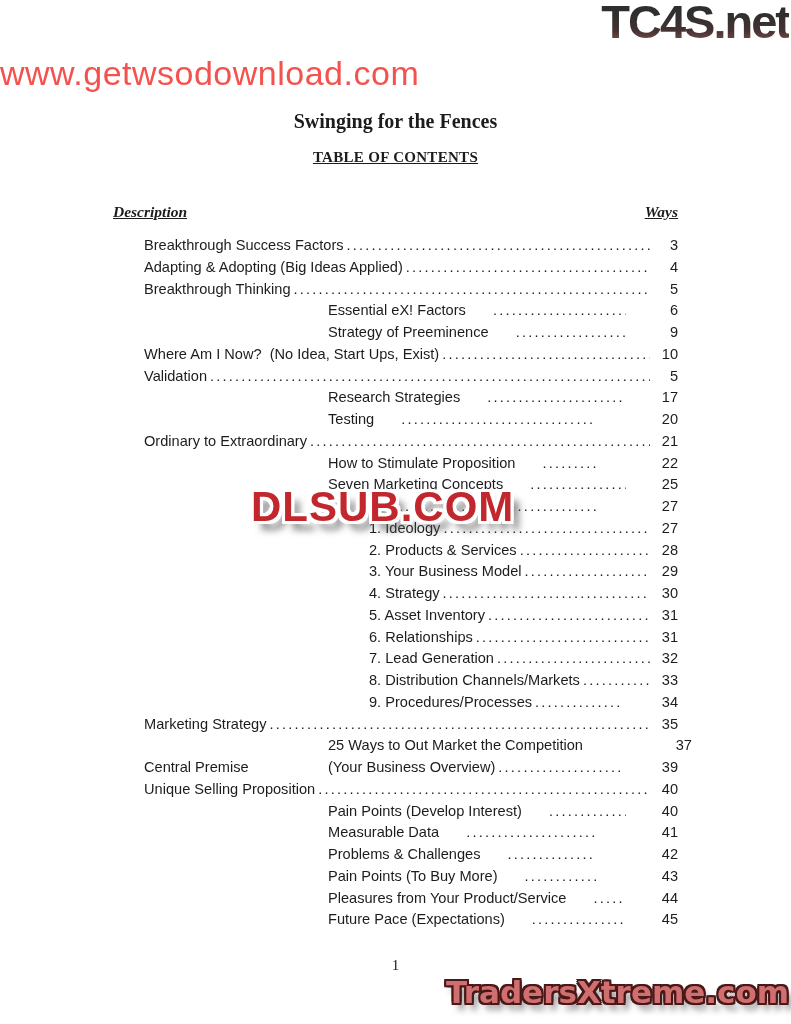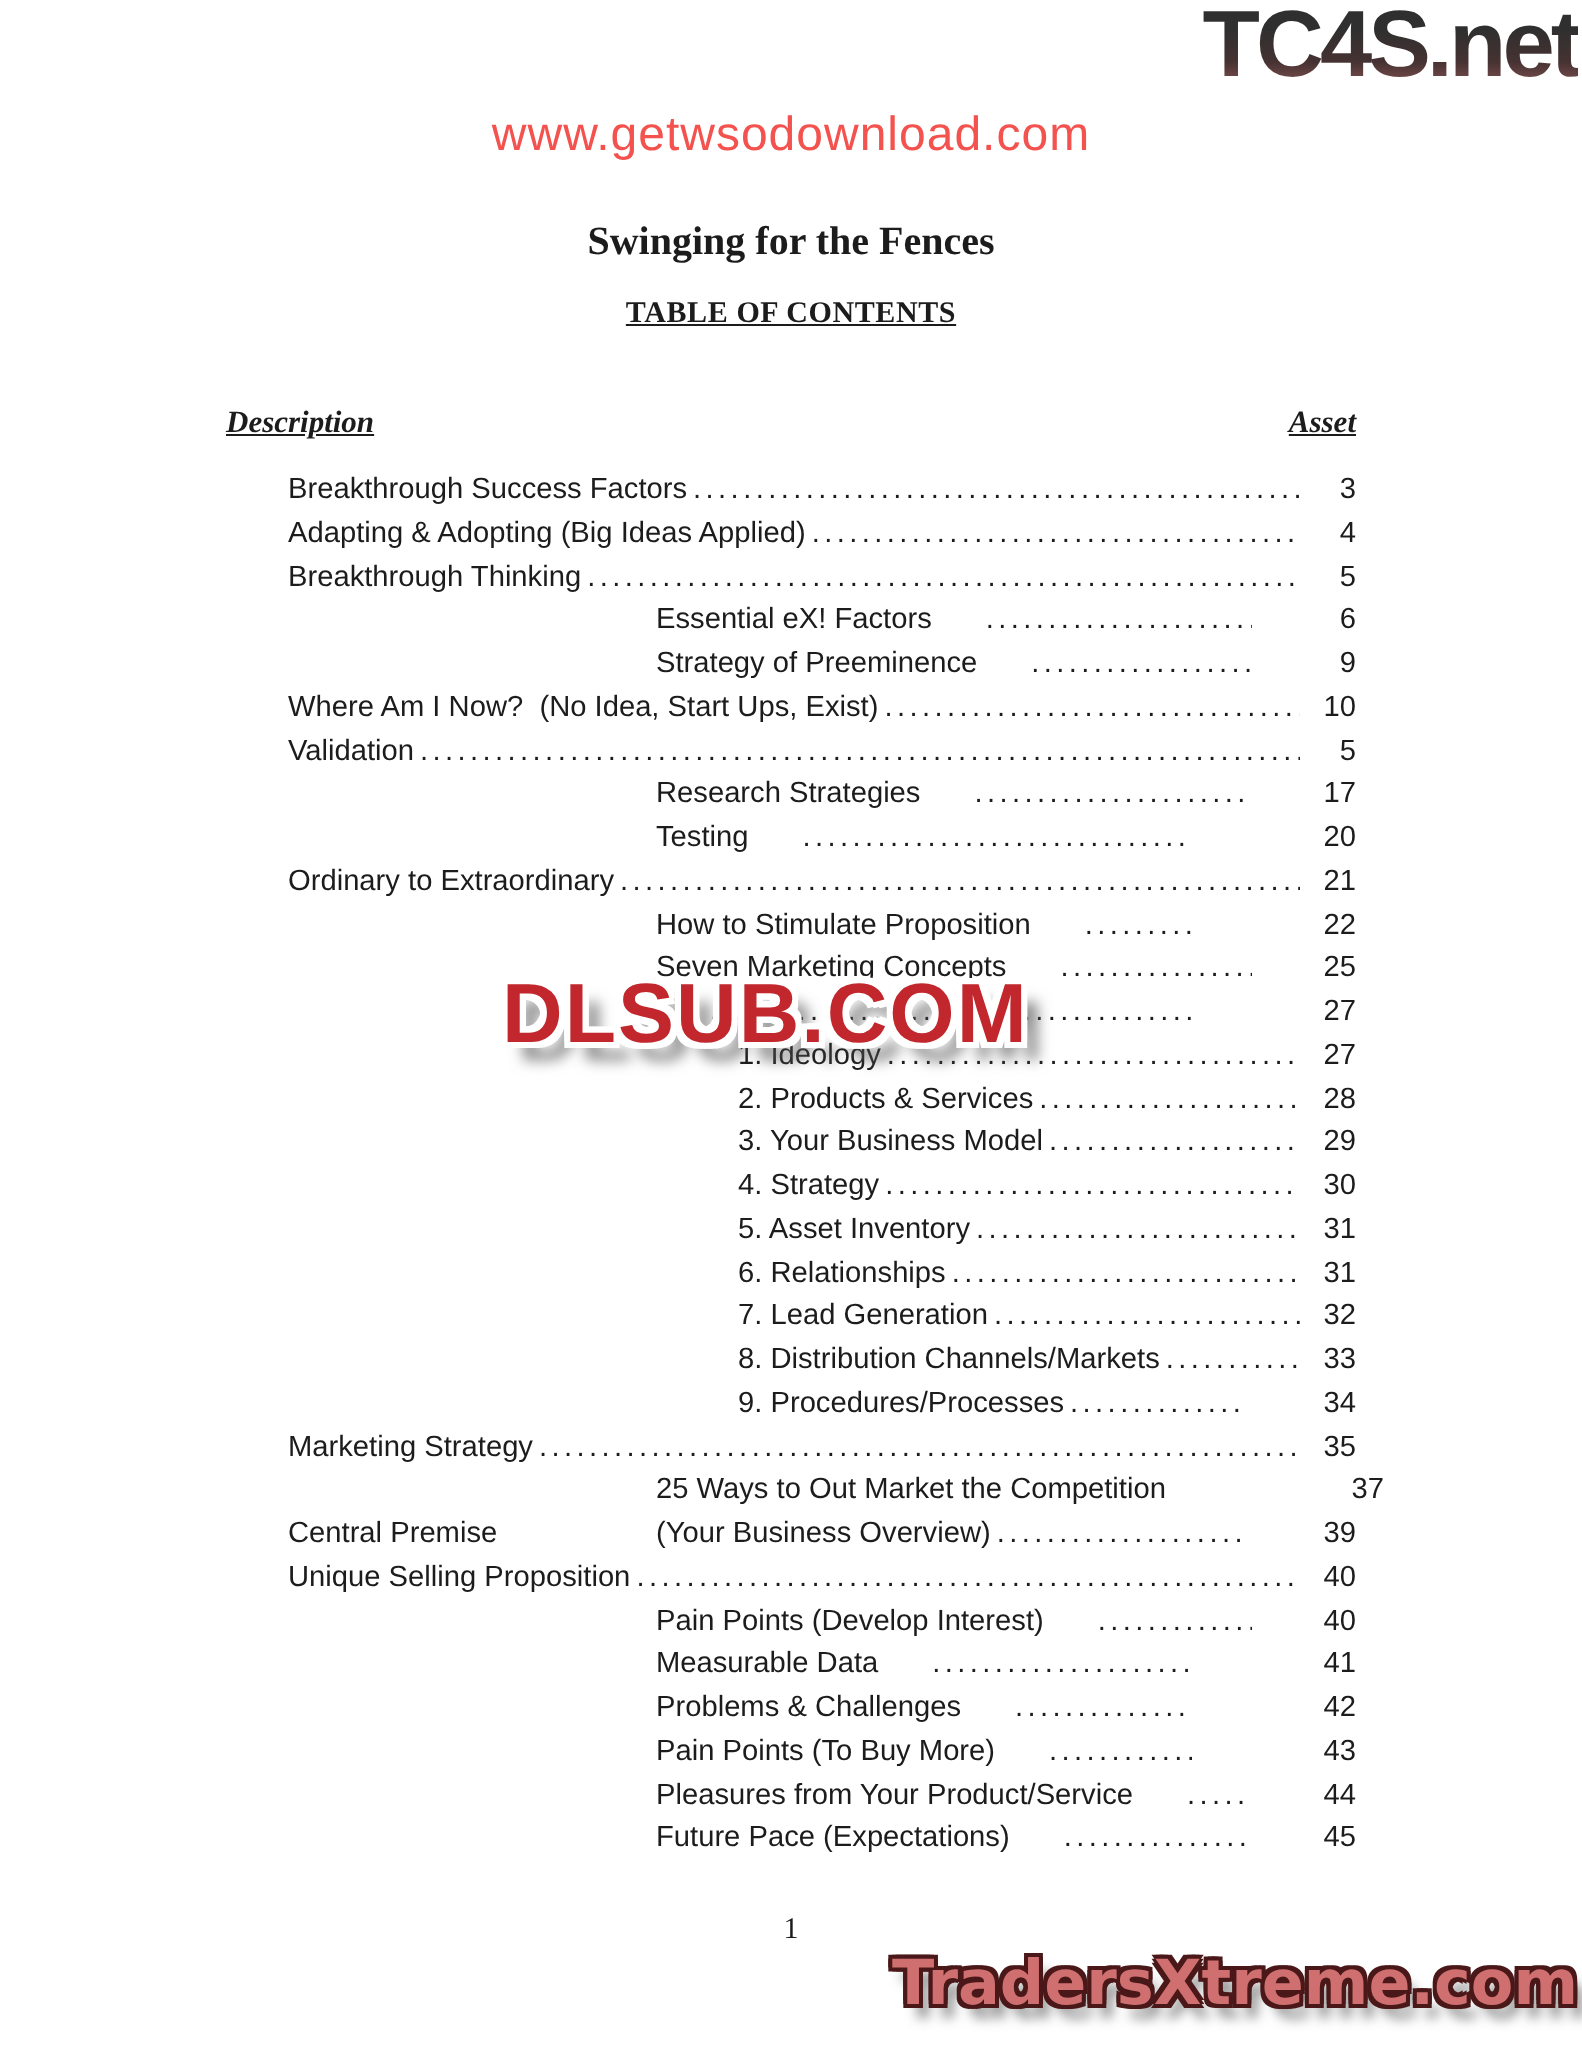--- a/index.html
+++ b/index.html
@@ -14,22 +14,22 @@
   .wm-tc4s{
     position:absolute;top:-2px;right:2px;
     font-family:"Liberation Sans",sans-serif;font-weight:bold;
     font-size:47px;letter-spacing:-2px;line-height:1;
     color:#3a3a3a;
     background:linear-gradient(#2f2f2f 35%,#463232 70%,#8a5555 100%);
     -webkit-background-clip:text;background-clip:text;
     -webkit-text-fill-color:transparent;
   }
   .url-wm{
-    position:absolute;top:54px;left:0;width:100%;text-align:center;
-    font-size:24px;letter-spacing:.5px;color:var(--url-red,#f4524e);
+    position:absolute;top:54px;left:0;width:100%;text-align:left;
+    font-size:34px;letter-spacing:.5px;color:var(--url-red,#f4524e);
   }
   .wm-dlsub{
     position:absolute;left:251px;top:484px;
     font-family:Liberation Sans, sans-serif;font-weight:bold;
     font-size:42px;line-height:1.1;letter-spacing:1px;
     color:var(--dlsub-red,#c1272d);
     text-shadow:
       -3px -3px 0 #fff, 3px -3px 0 #fff, -3px 3px 0 #fff, 3px 3px 0 #fff,
       -3px 0 0 #fff, 3px 0 0 #fff, 0 -3px 0 #fff, 0 3px 0 #fff,
       8px 9px 7px rgba(90,90,90,.75);
@@ -96,21 +96,21 @@
 
   <div class="url-wm">www.getwsodownload.com</div>
 
   <h1 class="title">Swinging for the Fences</h1>
 
   <h2 class="toc-heading"><span>TABLE OF CONTENTS</span></h2>
 
   <div class="content">
     <div class="cols-header">
       <span>Description</span>
-      <span>Asset</span>
+      <span>Ways</span>
     </div>
     <div id="toc-rows">
         <div class="toc-row indent-0">
           <span class="label">Breakthrough Success Factors</span>
           <span class="leader">........................................................................................................................................................................................</span>
           <span class="pagecol">3</span>
         </div>
         <div class="toc-row indent-0">
           <span class="label">Adapting &amp; Adopting (Big Ideas Applied)</span>
           <span class="leader">........................................................................................................................................................................................</span>

